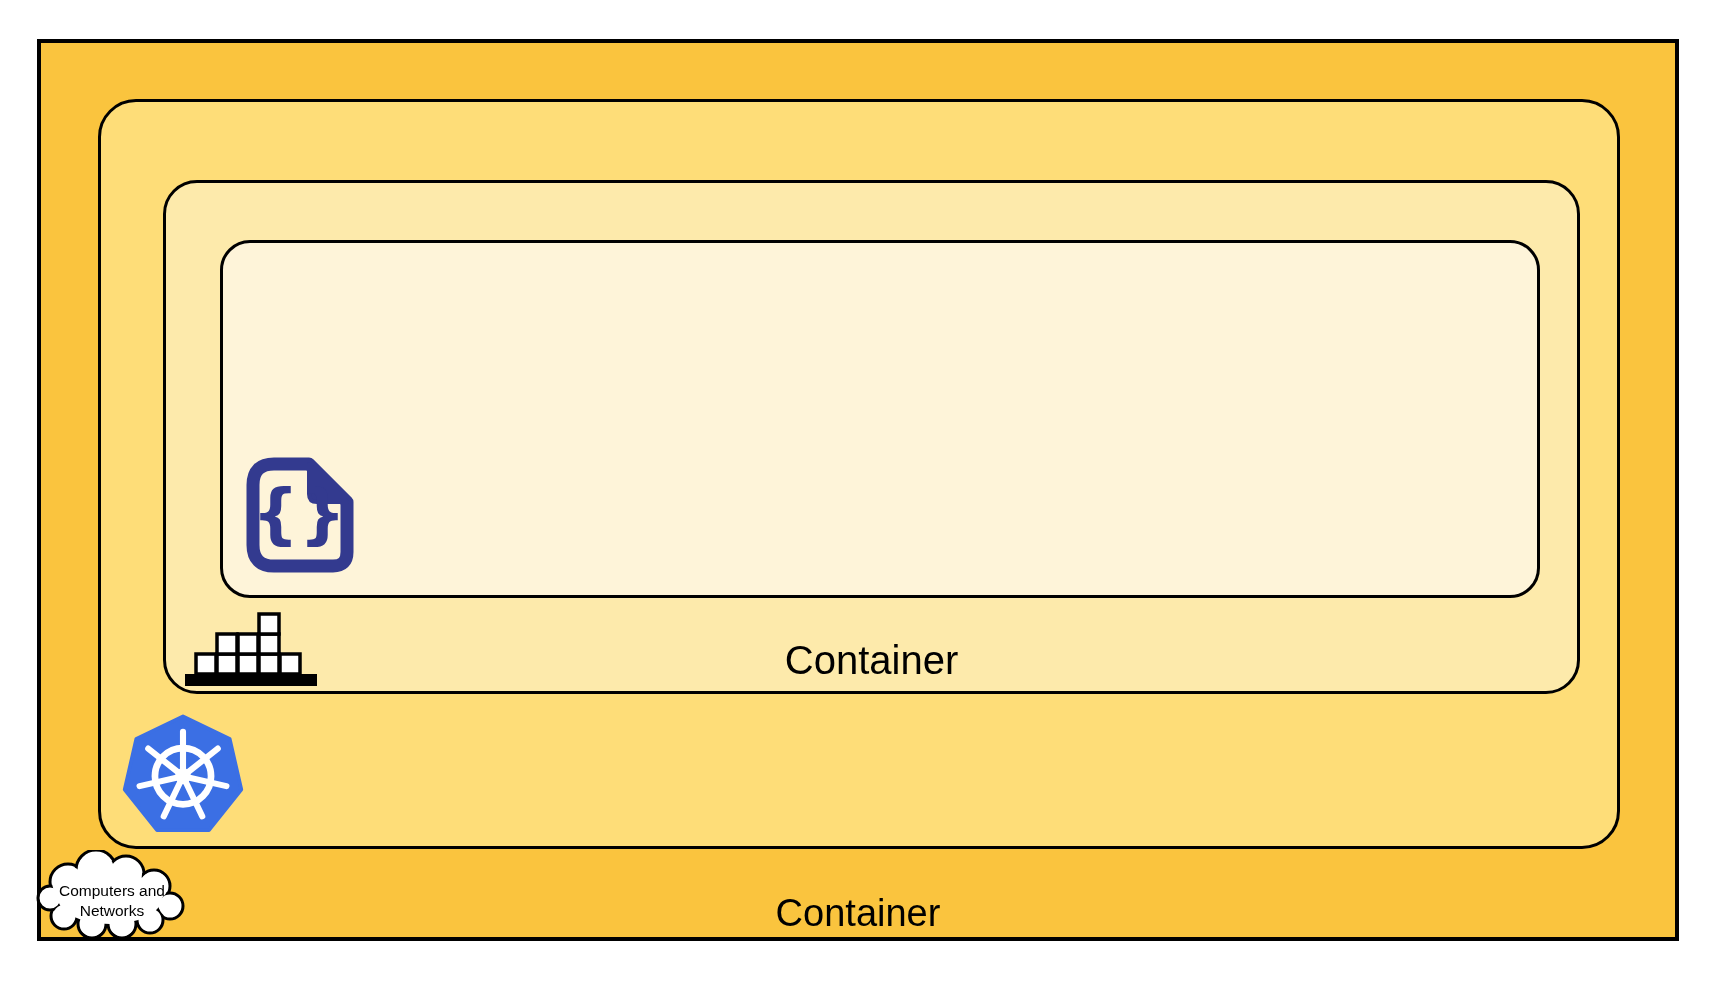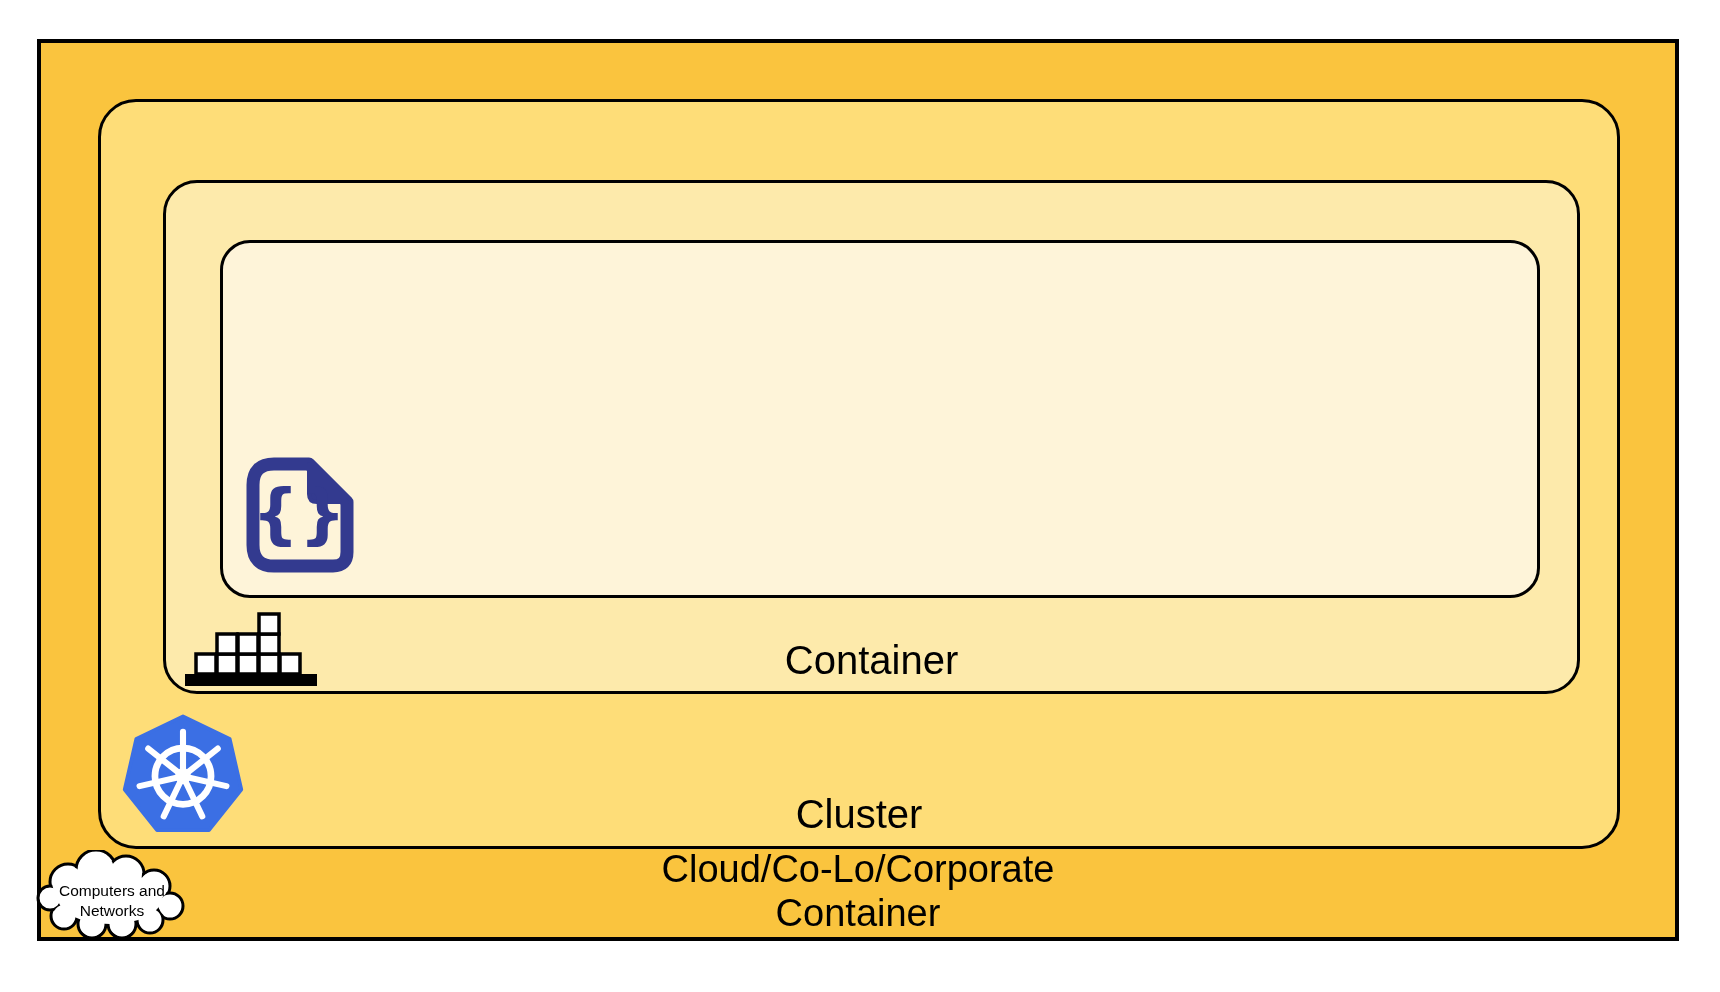--- a/index.html
+++ b/index.html
@@ -122,21 +122,20 @@
         <line class="k8s-spoke" x1="50" y1="51" x2="50" y2="14.5"></line>
         <line class="k8s-spoke" x1="50" y1="51" x2="78.5" y2="28.3"></line>
         <line class="k8s-spoke" x1="50" y1="51" x2="85.6" y2="59.1"></line>
         <line class="k8s-spoke" x1="50" y1="51" x2="65.8" y2="83.9"></line>
         <line class="k8s-spoke" x1="50" y1="51" x2="34.2" y2="83.9"></line>
         <line class="k8s-spoke" x1="50" y1="51" x2="14.4" y2="59.1"></line>
         <line class="k8s-spoke" x1="50" y1="51" x2="21.5" y2="28.3"></line>
         <circle class="k8s-wheel" cx="50" cy="51" r="23"></circle>
         <circle class="k8s-hub" cx="50" cy="51" r="6.5"></circle>
       </svg>
-      <div class="layer-label cluster-label">Cluster</div>
     </div>
 
     <svg class="icon cloud-icon" viewBox="0 0 152 92" xmlns="http://www.w3.org/2000/svg" aria-hidden="true">
       <g>
         <circle class="cloud-bump" cx="32" cy="32" r="18"></circle>
         <circle class="cloud-bump" cx="60" cy="20" r="20"></circle>
         <circle class="cloud-bump" cx="90" cy="24" r="18"></circle>
         <circle class="cloud-bump" cx="118" cy="36" r="16"></circle>
         <circle class="cloud-bump" cx="134" cy="56" r="13"></circle>
         <circle class="cloud-bump" cx="114" cy="70" r="13"></circle>
@@ -156,18 +155,17 @@
         <circle class="cloud-core" cx="56" cy="74" r="12"></circle>
         <circle class="cloud-core" cx="28" cy="66" r="11"></circle>
         <circle class="cloud-core" cx="14" cy="48" r="10"></circle>
         <ellipse class="cloud-core" cx="74" cy="48" rx="52" ry="26"></ellipse>
       </g>
       <text class="cloud-text" x="76" y="46">Computers and</text>
       <text class="cloud-text" x="76" y="66">Networks</text>
     </svg>
 
     <div class="layer-label datacenter-label">
-      <div>Cloud/Co-Lo/Corporate</div>
       <div>Container</div>
     </div>
   </div>
 
 </div>
 
 </body></html>

